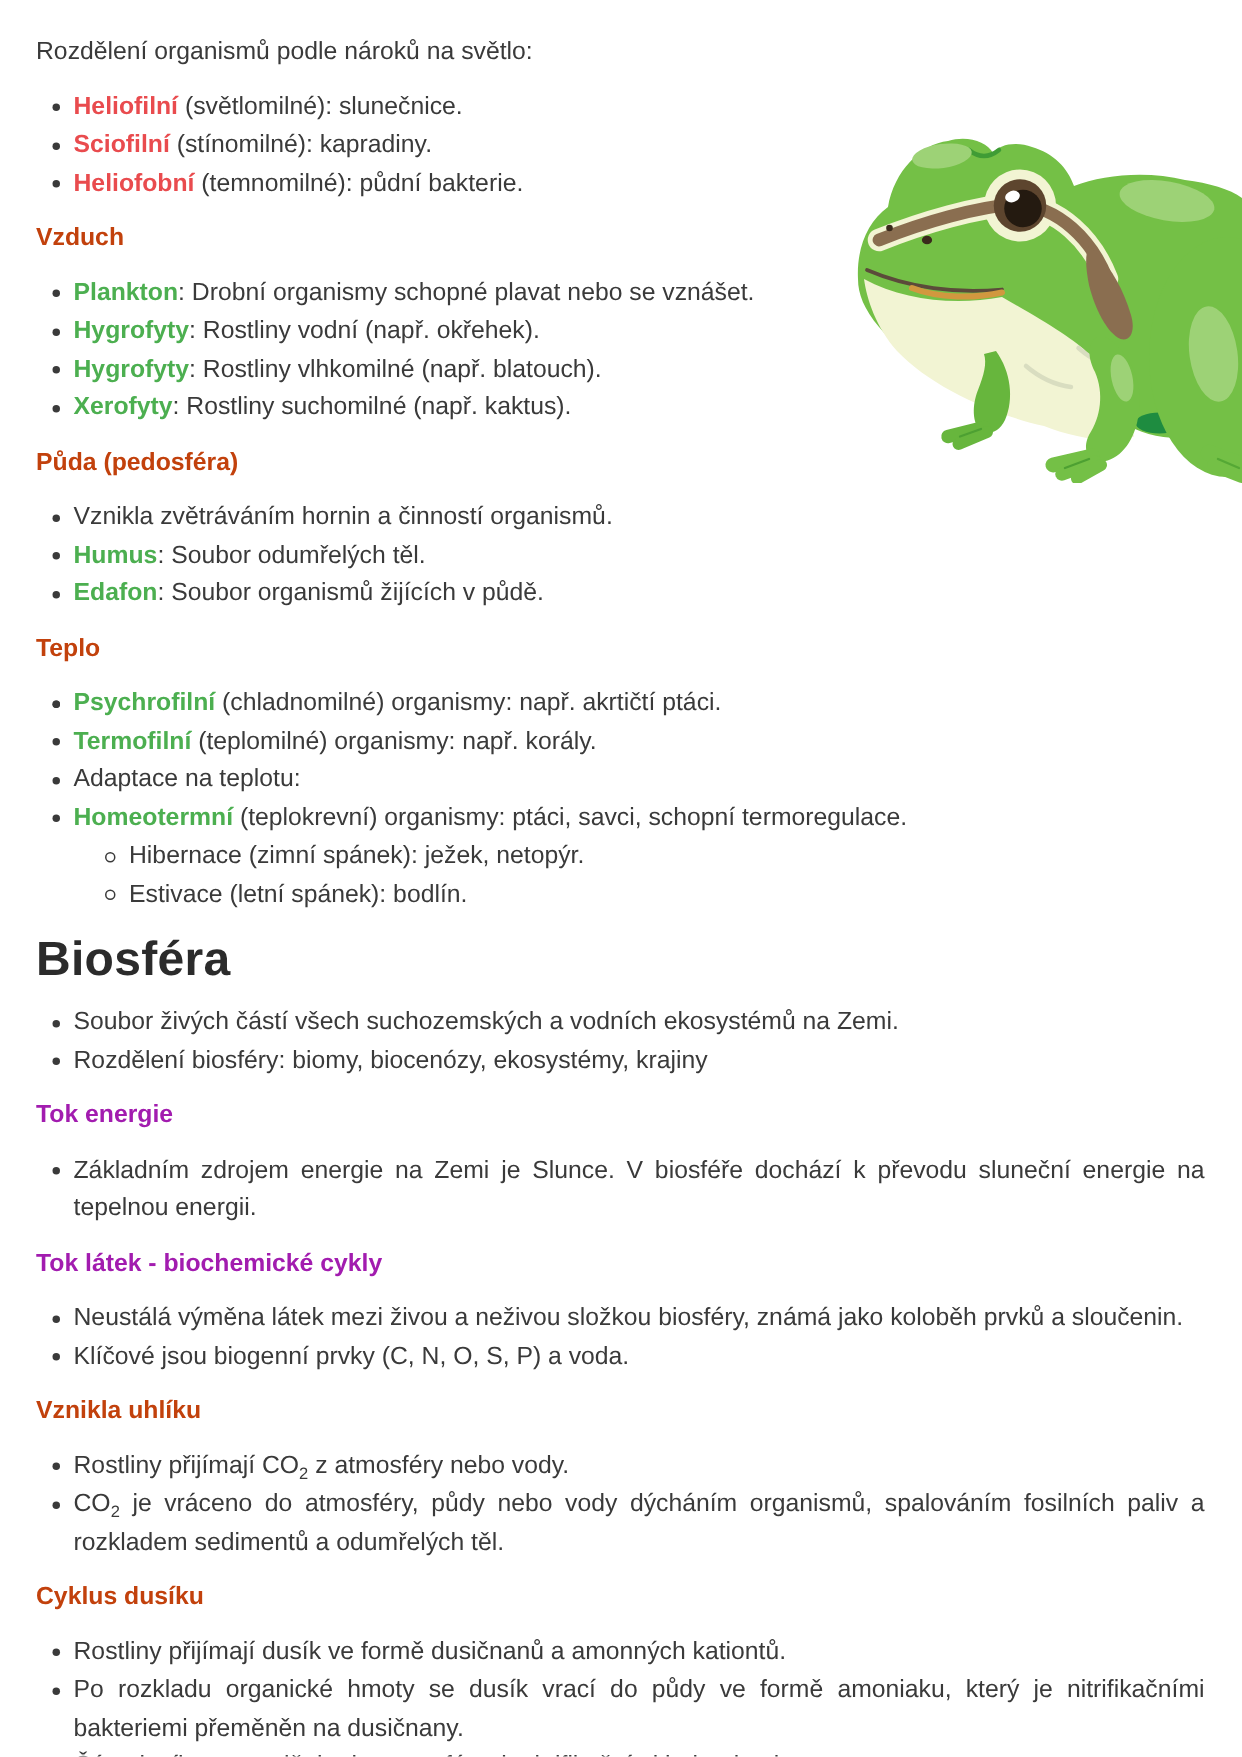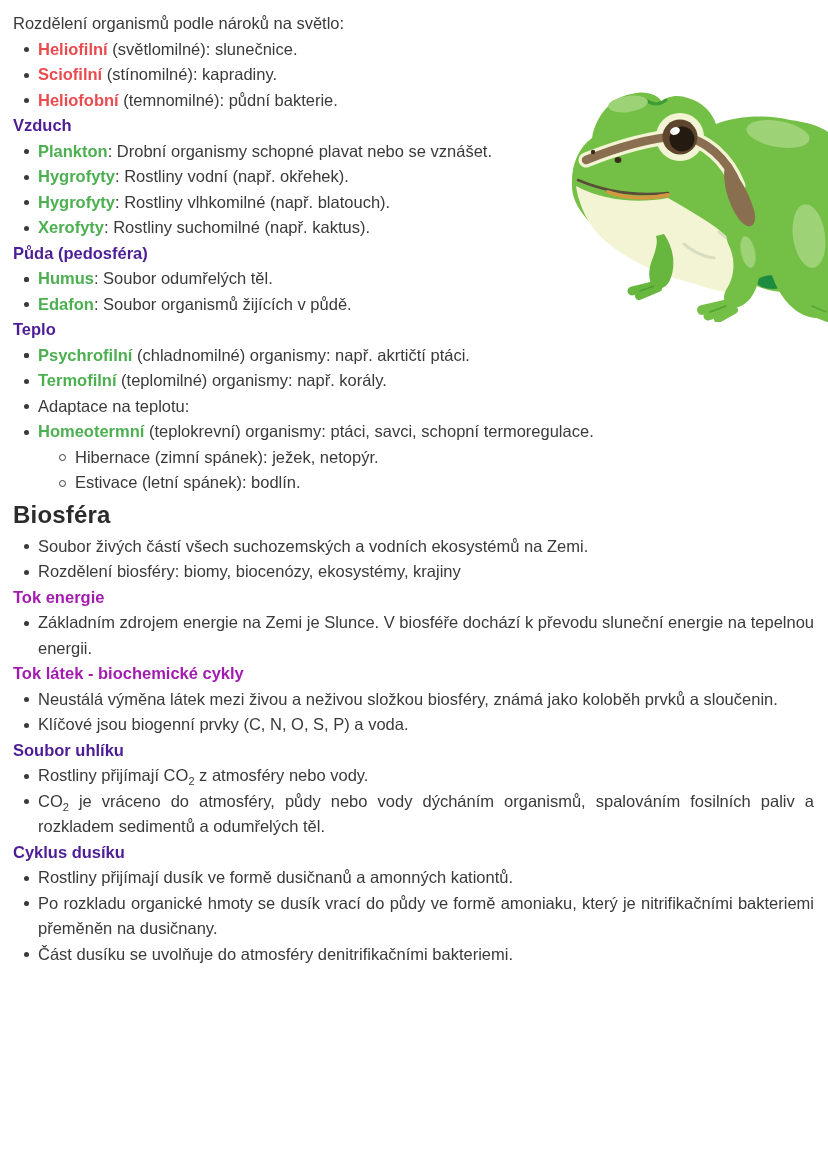--- a/index.html
+++ b/index.html
@@ -2,24 +2,24 @@
 <html lang="cs"><head>
 <meta charset="utf-8">
 <style>
   html,body{margin:0;padding:0;background:#ffffff;}
   body{
     width:828px;height:1171px;overflow:hidden;
     font-family:"Liberation Sans","DejaVu Sans",sans-serif;
     color:#3a3a3a;font-size:16.5px;line-height:25.5px;
   }
   .doc{position:relative;width:828px;height:1171px;box-sizing:border-box;padding:11px 8px 0 13px;}
-  .doc p,.doc h1,.doc h3,.doc ul{margin:0;padding:0;}
-  h3{font-size:16.5px;line-height:25.5px;font-weight:700;color:#4c1d95;}
+  .doc p,.doc h1,.doc h3,.doc ul{margin:11px;padding:0;}
+  h3{font-size:16.5px;line-height:25.5px;font-weight:700;color:#c2410c;}
   h3.green-heading{color:#a21caf;}
-  h1{font-size:24px;line-height:38px;margin:11px 0 11px 0;font-weight:700;color:#2b2b2b;letter-spacing:.2px;}
+  h1{font-size:32px;line-height:38px;margin:11px 0 11px 0;font-weight:700;color:#2b2b2b;letter-spacing:.2px;}
   ul{list-style:none;}
   li{position:relative;padding-left:25px;padding-right:6px;}
   li.justify{text-align:justify;}
   .marker.dot{position:absolute;left:11px;top:10.5px;width:5px;height:5px;border-radius:50%;background:#3a3a3a;}
   li.sub{padding-left:62px;}
   li.sub .marker.circle{position:absolute;left:46px;top:9.5px;width:5px;height:5px;border-radius:50%;border:1.6px solid #3a3a3a;background:transparent;box-sizing:content-box;}
   .term{font-weight:700;}
   .term.red{color:#e94b4e;}
   .term.green{color:#4caf50;}
   sub{font-size:11px;line-height:0;}
@@ -38,21 +38,21 @@
       </ul>
       <h3>Vzduch</h3>
       <ul>
         <li><span class="marker dot"></span><span class="term green">Plankton</span><span>: Drobní organismy schopné plavat nebo se vznášet.</span></li>
         <li><span class="marker dot"></span><span class="term green">Hygrofyty</span><span>: Rostliny vodní (např. okřehek).</span></li>
         <li><span class="marker dot"></span><span class="term green">Hygrofyty</span><span>: Rostliny vlhkomilné (např. blatouch).</span></li>
         <li><span class="marker dot"></span><span class="term green">Xerofyty</span><span>: Rostliny suchomilné (např. kaktus).</span></li>
       </ul>
       <h3>Půda (pedosféra)</h3>
       <ul>
-        <li><span class="marker dot"></span></li>
+        <li><span class="marker dot"></span><span>Vznikla zvětráváním hornin a činností organismů.</span></li>
         <li><span class="marker dot"></span><span class="term green">Humus</span><span>: Soubor odumřelých těl.</span></li>
         <li><span class="marker dot"></span><span class="term green">Edafon</span><span>: Soubor organismů žijících v půdě.</span></li>
       </ul>
       <h3>Teplo</h3>
       <ul>
         <li><span class="marker dot"></span></li>
         <li><span class="marker dot"></span><span class="term green">Psychrofilní</span><span> (chladnomilné) organismy: např. akrtičtí ptáci.</span></li>
         <li><span class="marker dot"></span><span class="term green">Termofilní</span><span> (teplomilné) organismy: např. korály.</span></li>
         <li><span class="marker dot"></span><span>Adaptace na teplotu:</span></li>
         <li><span class="marker dot"></span><span class="term green">Homeotermní</span><span> (teplokrevní) organismy: ptáci, savci, schopní termoregulace.</span></li>
@@ -66,21 +66,21 @@
       </ul>
       <h3 class="green-heading">Tok energie</h3>
       <ul>
         <li class="justify"><span class="marker dot"></span><span>Základním zdrojem energie na Zemi je Slunce. V biosféře dochází k převodu sluneční energie na tepelnou energii.</span></li>
       </ul>
       <h3 class="green-heading">Tok látek - biochemické cykly</h3>
       <ul>
         <li class="justify"><span class="marker dot"></span><span>Neustálá výměna látek mezi živou a neživou složkou biosféry, známá jako koloběh prvků a sloučenin.</span></li>
         <li><span class="marker dot"></span><span>Klíčové jsou biogenní prvky (C, N, O, S, P) a voda.</span></li>
       </ul>
-      <h3>Soubor uhlíku</h3>
+      <h3>Vznikla uhlíku</h3>
       <ul>
         <li><span class="marker dot"></span><span>Rostliny přijímají CO<sub>2</sub> z atmosféry nebo vody.</span></li>
         <li class="justify"><span class="marker dot"></span><span>CO<sub>2</sub> je vráceno do atmosféry, půdy nebo vody dýcháním organismů, spalováním fosilních paliv a rozkladem sedimentů a odumřelých těl.</span></li>
       </ul>
       <h3>Cyklus dusíku</h3>
       <ul>
         <li><span class="marker dot"></span><span>Rostliny přijímají dusík ve formě dusičnanů a amonných kationtů.</span></li>
         <li class="justify"><span class="marker dot"></span><span>Po rozkladu organické hmoty se dusík vrací do půdy ve formě amoniaku, který je nitrifikačními bakteriemi přeměněn na dusičnany.</span></li>
         <li><span class="marker dot"></span><span>Část dusíku se uvolňuje do atmosféry denitrifikačními bakteriemi.</span></li>
       </ul>

